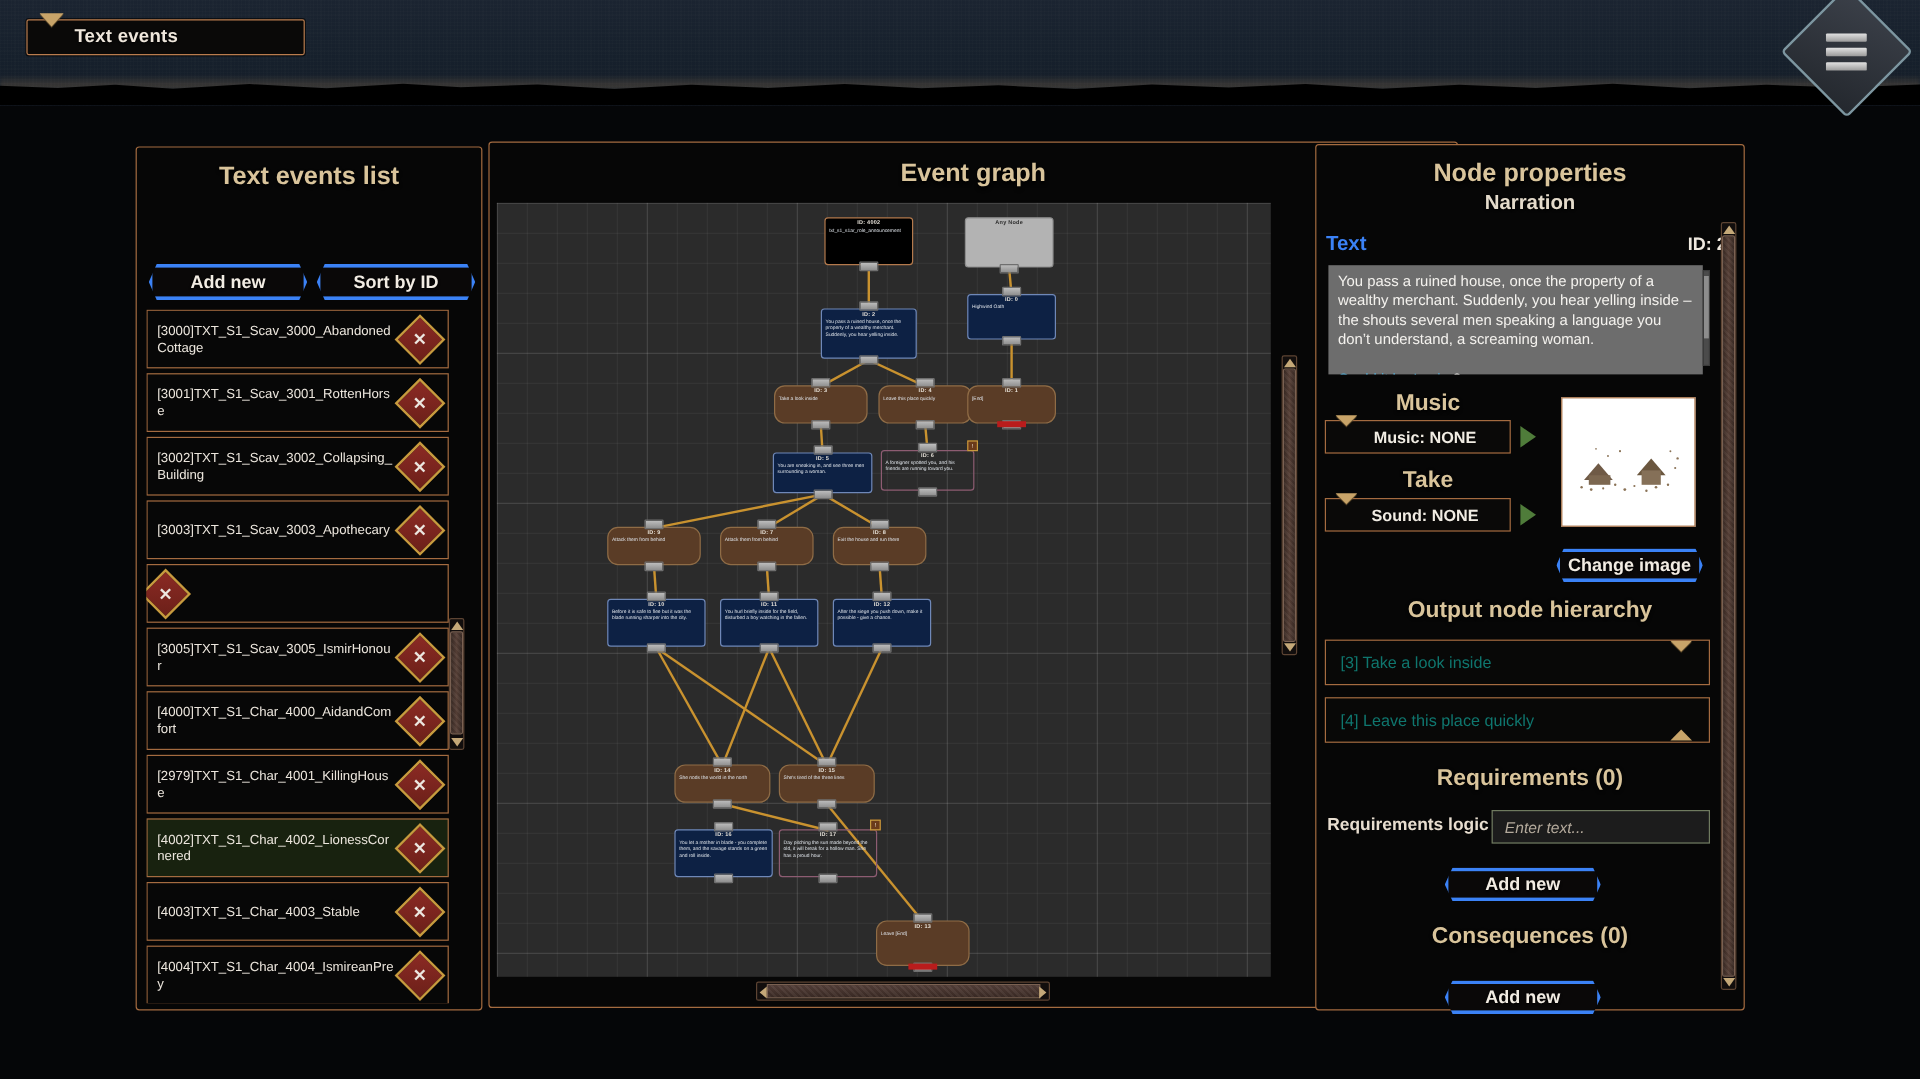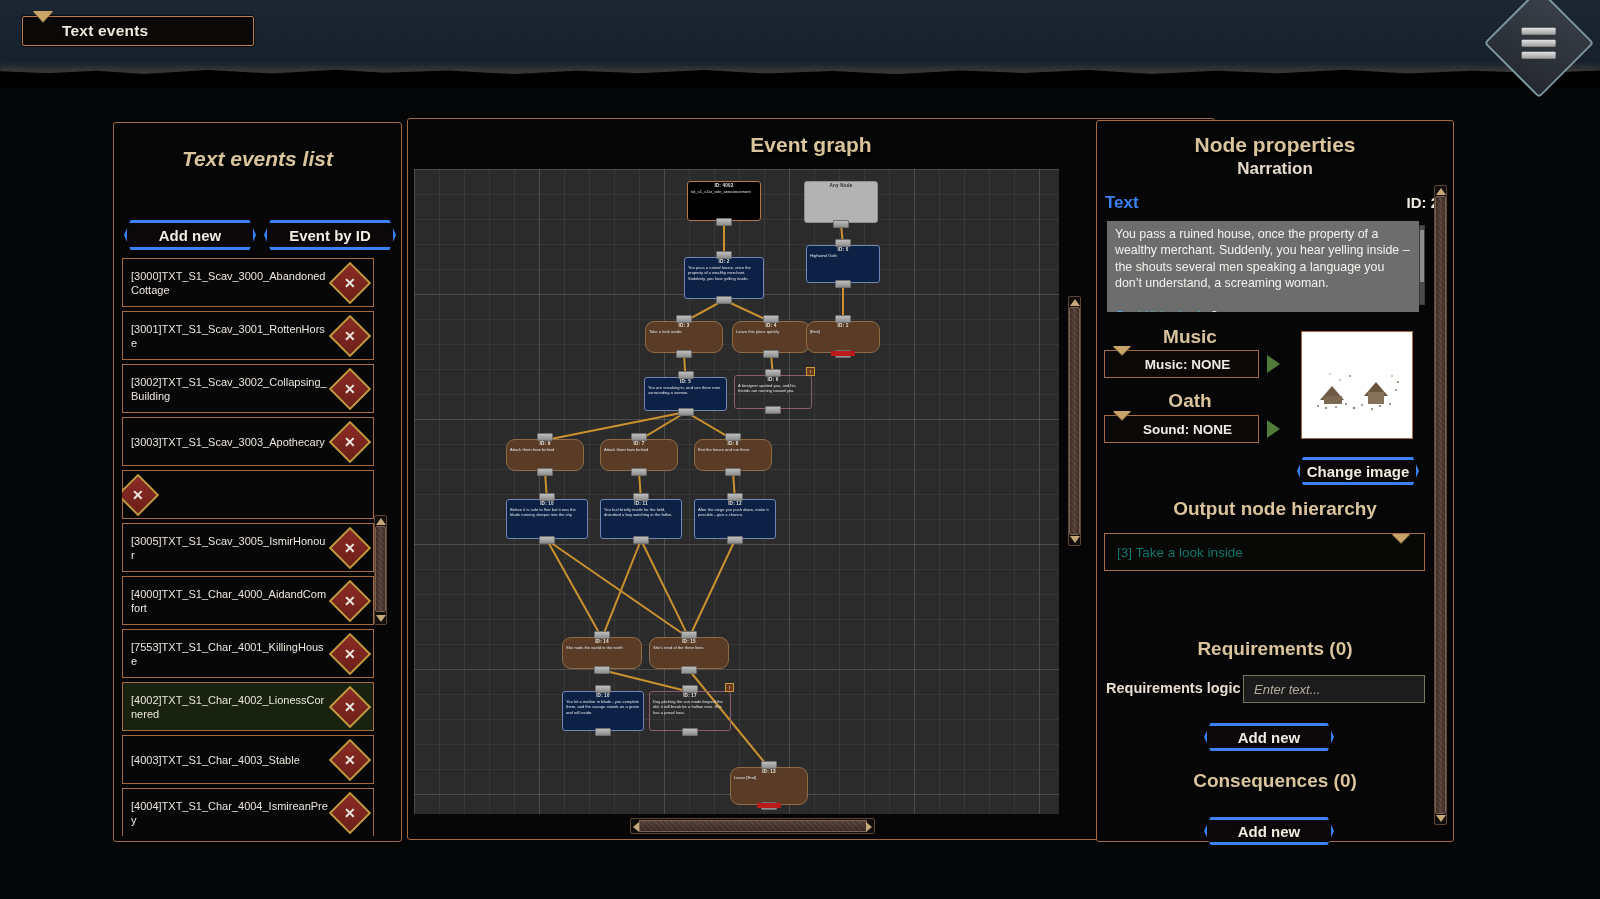--- a/index.html
+++ b/index.html
@@ -106,21 +106,21 @@
   .panel-title {
     text-align: center;
     color: #d9c49b;
     font-size: 21px;
     font-weight: bold;
     text-shadow: 0 2px 3px #000;
   }
 
   
   #left-panel { left: 113px; top: 122px; width: 289px; height: 720px; }
-  #left-panel .panel-title { margin-top: 24px; font-style: italic; }
+  #left-panel .panel-title { margin-top: 12px; }
 
   .search-field {
     position: absolute; left: 10px; top: 52px;
     width: 267px; height: 34px;
     background: #181818;
     border: 1px solid #9c6a42;
     color: #cfc6ba;
     font-family: "Liberation Sans", sans-serif;
     font-size: 14px; font-style: italic;
     padding: 0 10px;
@@ -444,21 +444,21 @@
         <i></i>
         <i></i>
       </span>
   </div>
 
   <div class="panel" id="left-panel">
     <div class="panel-title">Text events list</div>
 
 
     <div class="hexbtn" id="btn-add-new-left">Add new</div>
-    <div class="hexbtn" id="btn-sort-id">Event by ID</div>
+    <div class="hexbtn" id="btn-sort-id">Sort by ID</div>
 
     <div class="list-scroll" id="event-list">
         <div class="list-item">
           <div class="li-label">[3000]TXT_S1_Scav_3000_AbandonedCottage</div>
           <div class="del-diamond">
             <span>✕</span>
           </div>
         </div>
         <div class="list-item">
           <div class="li-label">[3001]TXT_S1_Scav_3001_RottenHorse</div>
@@ -489,21 +489,21 @@
             <span>✕</span>
           </div>
         </div>
         <div class="list-item">
           <div class="li-label">[4000]TXT_S1_Char_4000_AidandComfort</div>
           <div class="del-diamond">
             <span>✕</span>
           </div>
         </div>
         <div class="list-item">
-          <div class="li-label">[7553]TXT_S1_Char_4001_KillingHouse</div>
+          <div class="li-label">[2979]TXT_S1_Char_4001_KillingHouse</div>
           <div class="del-diamond">
             <span>✕</span>
           </div>
         </div>
         <div class="list-item selected">
           <div class="li-label">[4002]TXT_S1_Char_4002_LionessCornered</div>
           <div class="del-diamond">
             <span>✕</span>
           </div>
         </div>
@@ -708,21 +708,21 @@
       </div>
   </div>
 
   <div class="sec-head" style="left:1100px; top:326px;">Music</div>
   <div class="combo" style="left:1104px; top:350px; width:155px;">
     <span class="tri"><span class="tri-down sm"></span></span>
     <span class="ctext">Music: NONE</span>
   </div>
   <span class="playtri" style="left:1267px; top:355px;"></span>
 
-  <div class="sec-head" style="left:1100px; top:390px;">Oath</div>
+  <div class="sec-head" style="left:1100px; top:390px;">Take</div>
   <div class="combo" style="left:1104px; top:415px; width:155px;">
     <span class="tri"><span class="tri-down sm"></span></span>
     <span class="ctext">Sound: NONE</span>
   </div>
   <span class="playtri" style="left:1267px; top:420px;"></span>
 
   <div class="thumb-img">
     <svg class="sketch" viewBox="0 0 96 48">
       <polygon points="10,34 22,20 34,34" fill="#6f5a46"></polygon>
       <rect x="14" y="30" width="18" height="8" fill="#7c6750"></rect>
@@ -749,20 +749,24 @@
   </div>
 
   <div class="hexbtn" id="btn-change-image">Change image</div>
 
   <div class="sec-head" id="out-hier-head" style="position:absolute;">Output node hierarchy</div>
 
   <div class="out-node" style="top:533px;">
     <span class="on-label">[3] Take a look inside</span>
     <span class="on-arrow"><span class="tri-down sm"></span></span>
   </div>
+  <div class="out-node" style="top:581px;">
+    <span class="on-label">[4] Leave this place quickly</span>
+    <span class="on-arrow"><span class="tri-up"></span></span>
+  </div>
 
   <div class="sec-head" id="req-head" style="position:absolute;">Requirements (0)</div>
   <div id="req-logic-label">Requirements logic</div>
   <input id="req-logic-input" placeholder="Enter text..." style="">
   <div class="hexbtn" id="btn-add-new-req">Add new</div>
 
   <div class="sec-head" id="cons-head" style="position:absolute;">Consequences (0)</div>
   <div class="hexbtn" id="btn-add-new-cons">Add new</div>
 
   <div class="vscroll" id="right-scroll">

